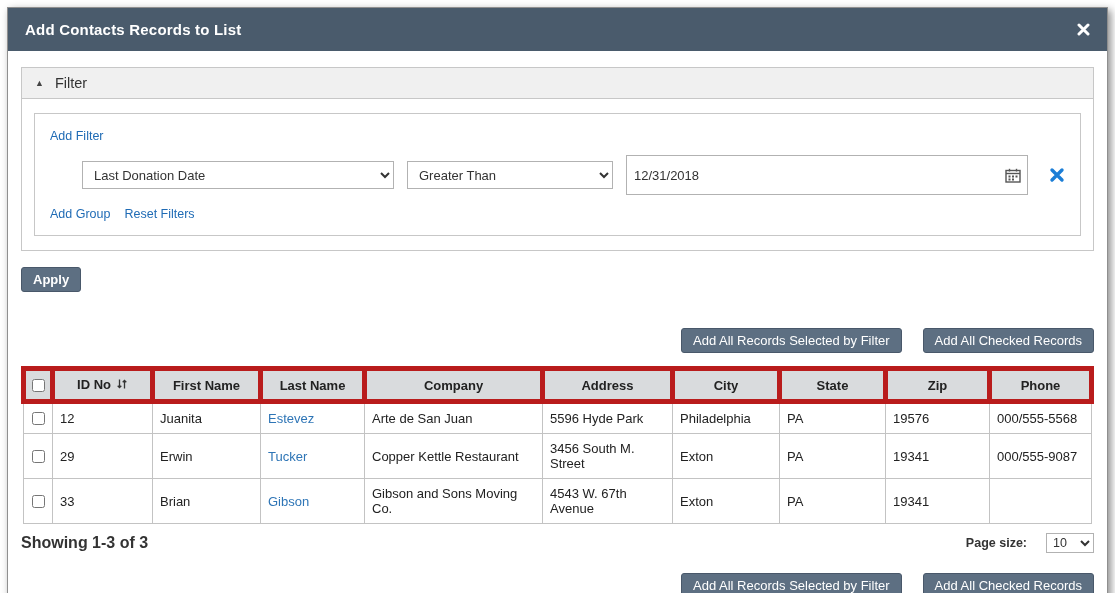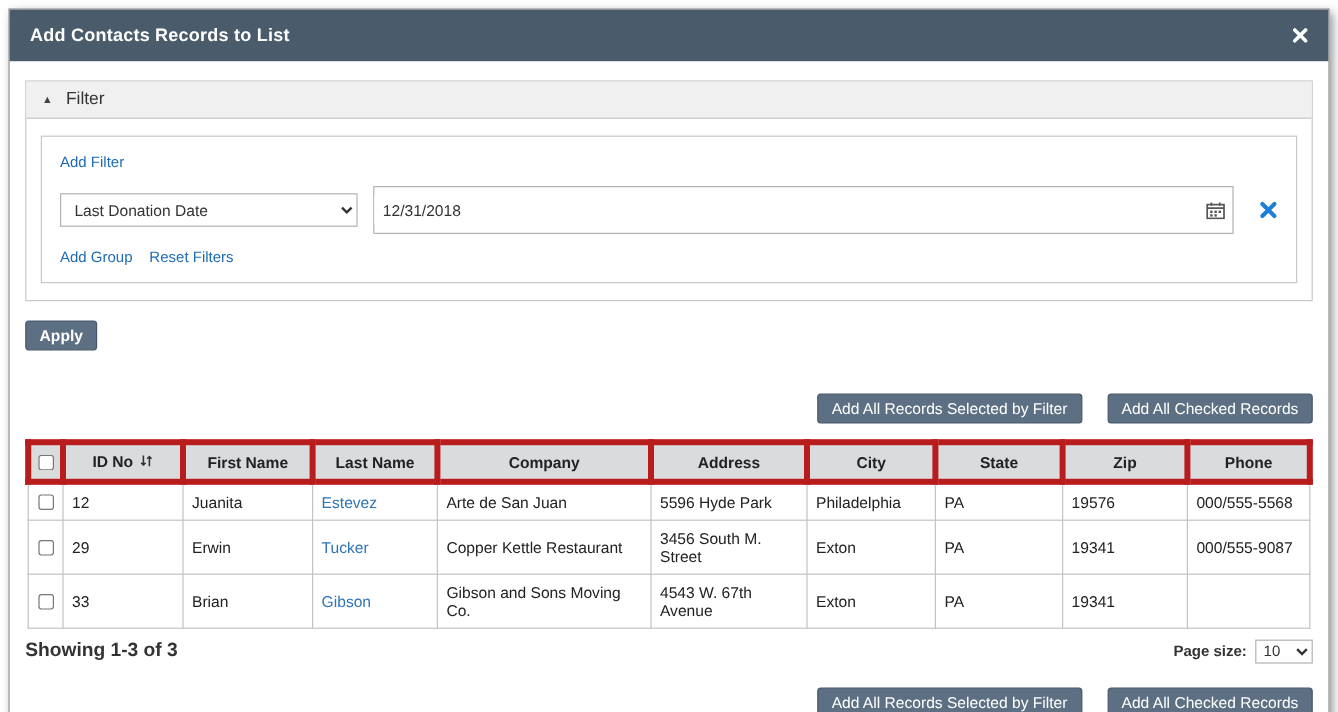--- a/index.html
+++ b/index.html
@@ -25,21 +25,21 @@
   .collapse-arrow { font-size:9px; color:#444; line-height:1; }
   .filter-body { padding:14px 12px; }
   .filter-inner { border:1px solid #c7c7c7; padding:12px 15px 14px; }
   .link { color:#1f6bb5; font-size:12.5px; text-decoration:none; cursor:pointer; }
   .links-row { display:flex; gap:14px; margin-top:12px; }
   .filter-row { display:flex; align-items:center; gap:13px; margin-top:11px; }
   select, input[type=text] {
     font-family:"Liberation Sans", sans-serif; font-size:13px; color:#333;
     height:28px; border:1px solid #b2b2b2; background:#fff; padding:0 7px;
   }
-  select.field-select { width:248px; }
+  select.field-select { width:312px;margin-left:32px; }
   select.operator-select { width:206px; }
   .date-wrap { flex:1; display:flex; align-items:center; border:1px solid #b2b2b2; height:40px; background:#fff; }
   .date-wrap input { border:none; flex:1; height:24px; outline:none; }
   .cal-btn { width:28px; height:26px; display:flex; align-items:center; justify-content:center; cursor:pointer; }
   .remove-filter { margin-left:8px; cursor:pointer; display:flex; align-items:center; }
 
   
   .btn {
     background:#5d6f82; color:#fff; border:1px solid #49586a; font-size:13px;
     padding:4px 11px; border-radius:3px; cursor:pointer; font-family:"Liberation Sans", sans-serif;
@@ -57,21 +57,21 @@
   }
   td { border:1px solid #c3c3c3; padding:7px 7px; color:#222; height:19px; }
   .chk-col { width:26px; text-align:center; padding:4px 2px; }
   td.chk-col { text-align:center; }
   a.name-link { color:#2e75b6; text-decoration:none; cursor:pointer; }
   .sort-icon { vertical-align:middle; margin-left:5px; }
 
   
   .table-footer { display:flex; justify-content:space-between; align-items:center; margin-top:9px; }
   .showing-text { font-weight:bold; font-size:16px; color:#333; }
-  .page-size { display:flex; align-items:center; gap:7px; font-weight:bold; font-size:12.5px; color:#333; }
+  .page-size { display:flex; align-items:center; gap:19px; font-weight:bold; font-size:12.5px; color:#333; }
   .page-size select { width:48px; height:20px; padding:0 2px; font-size:12.5px; }
 </style>
 </head>
 <body>
 
 <div class="dialog">
 
   <div class="dialog-header">
     <span class="dialog-title">Add Contacts Records to List</span>
     <span class="close-btn">
@@ -88,20 +88,23 @@
       <div class="filter-head">
         <span class="collapse-arrow">▲</span>
         <span>Filter</span>
       </div>
       <div class="filter-body">
         <div class="filter-inner">
           <a class="link">Add Filter</a>
           <div class="filter-row">
             <select class="field-select">
               <option>Last Donation Date</option>
+            </select>
+            <select class="operator-select">
+              <option>Greater Than</option>
             </select>
             <div class="date-wrap">
               <input type="text" value="12/31/2018" style="">
               <span class="cal-btn">
                 <svg width="16" height="15" viewBox="0 0 16 15">
                   <rect x="1" y="2.5" width="14" height="11.5" fill="none" stroke="#555" stroke-width="1.4"></rect>
                   <line x1="1" y1="5.5" x2="15" y2="5.5" stroke="#555" stroke-width="1.4"></line>
                   <line x1="4.5" y1="0.8" x2="4.5" y2="3.5" stroke="#555" stroke-width="1.4"></line>
                   <line x1="11.5" y1="0.8" x2="11.5" y2="3.5" stroke="#555" stroke-width="1.4"></line>
                   <rect x="3.5" y="7.5" width="2" height="2" fill="#555"></rect>

